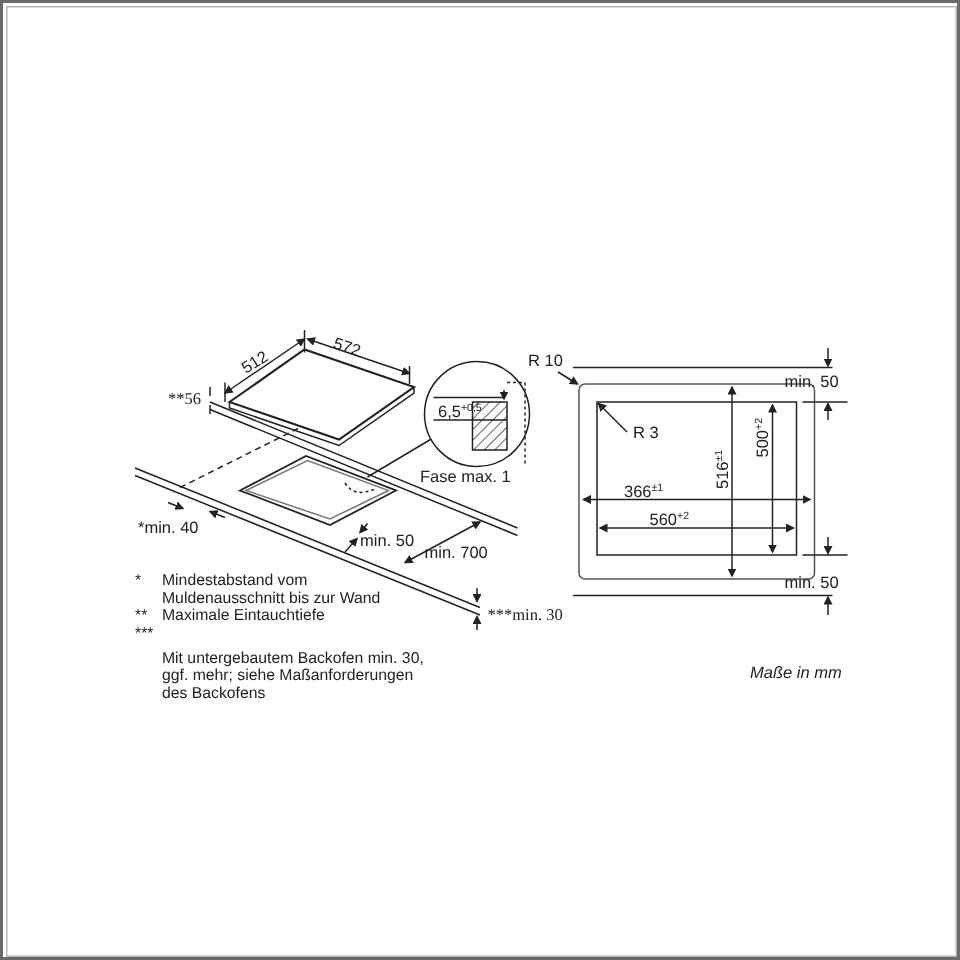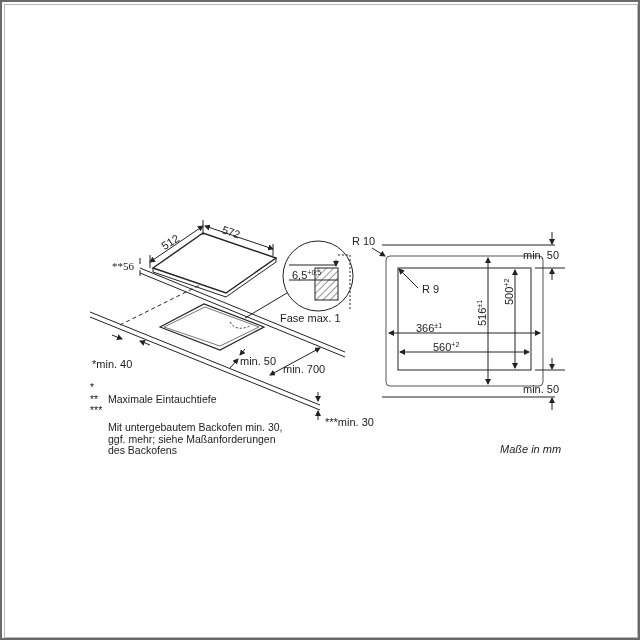--- a/index.html
+++ b/index.html
@@ -110,40 +110,41 @@
     <line x1="552" y1="232" x2="552" y2="244" marker-end="url(#arr)"></line>
     <line x1="552" y1="280" x2="552" y2="269" marker-end="url(#arr)"></line>
     <line x1="552" y1="358" x2="552" y2="369" marker-end="url(#arr)"></line>
     <line x1="552" y1="410" x2="552" y2="398" marker-end="url(#arr)"></line>
   </g>
 </svg>
 
 <span class="lbl" style="left:161px;top:236px;transform:rotate(-32deg);">512</span>
 <span class="lbl" style="left:222px;top:226px;transform:rotate(18deg);">572</span>
 <span class="lbl" style="left:112px;top:260px;font-family:Liberation Serif, serif;">**56</span>
-<span class="lbl" style="left:92px;top:346px;margin-top:12px;">*min. 40</span>
+<span class="lbl" style="left:92px;top:346px;">*min. 40</span>
 <span class="lbl" style="left:240px;top:355px;">min. 50</span>
 <span class="lbl" style="left:283px;top:363px;">min. 700</span>
-<span class="lbl" style="left:325px;top:416px;">***min. 30</span>
+<span class="lbl" style="left:325px;top:404px;font-family:Liberation Serif, serif;">***min. 30</span>
 
 <span class="lbl" style="left:292px;top:267px;"><span>6,5</span><sup>+0,5</sup></span>
 <span class="lbl" style="left:280px;top:312px;">Fase max. 1</span>
 
 <span class="lbl" style="left:352px;top:235px;">R 10</span>
-<span class="lbl" style="left:422px;top:283px;">R 9</span>
+<span class="lbl" style="left:422px;top:283px;">R 3</span>
 <span class="lbl" style="left:523px;top:249px;">min. 50</span>
 <span class="lbl" style="left:523px;top:383px;">min. 50</span>
 <span class="lbl" style="left:416px;top:320px;"><span>366</span><sup>±1</sup></span>
 <span class="lbl" style="left:433px;top:339px;"><span>560</span><sup>+2</sup></span>
 <span class="lbl rot" style="left:474px;top:326px;transform:rotate(-90deg);"><span>516</span><sup>±1</sup></span>
 <span class="lbl rot" style="left:501px;top:305px;transform:rotate(-90deg);"><span>500</span><sup>+2</sup></span>
 
 <div class="notes">
   <div class="note-row">
     <span class="note-mark">*</span>
+    <span style="width:150px;">Mindestabstand vom Muldenausschnitt bis zur Wand</span>
   </div>
   <div class="note-row">
     <span class="note-mark">**</span>
     <span>Maximale Eintauchtiefe</span>
   </div>
   <div class="note-row">
     <span class="note-mark">***</span>
     <span style="width:175px;margin-top:17px;">Mit untergebautem Backofen min. 30, ggf. mehr; siehe Maßanforderungen des Backofens</span>
   </div>
 </div>

